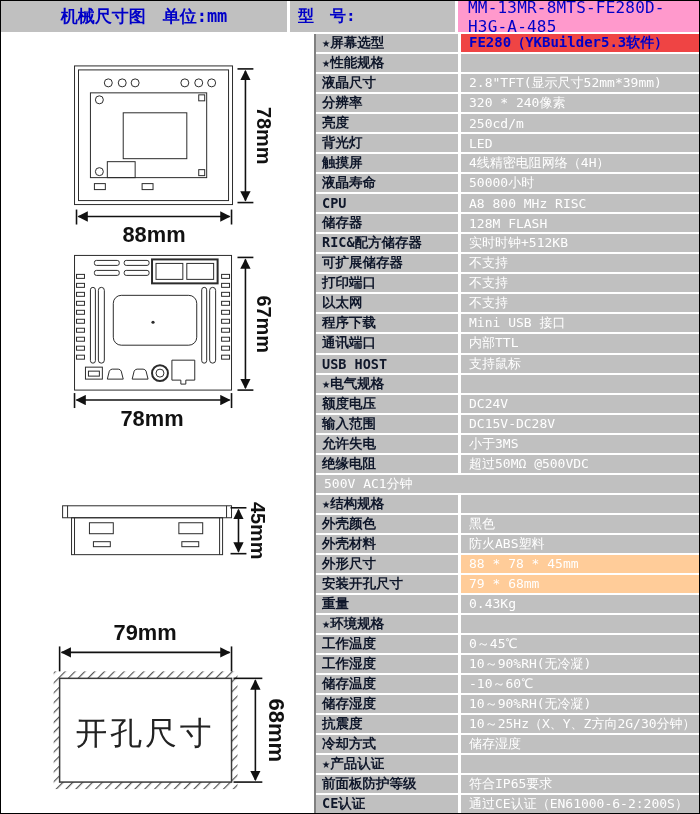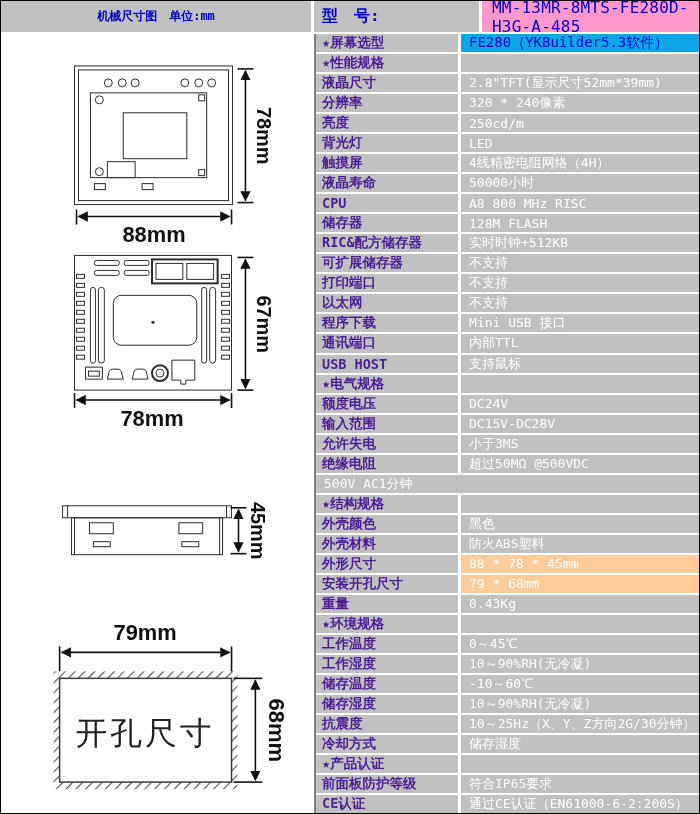--- a/index.html
+++ b/index.html
@@ -1,33 +1,33 @@
 <!DOCTYPE html>
 <html><head>
 <meta charset="utf-8">
 <style>
   html,body{margin:0;padding:0;background:#fff;}
   .page{width:700px;height:814px;box-sizing:border-box;border:1px solid #000;display:flex;flex-direction:column;background:#fff;font-family:"DejaVu Sans Mono","Liberation Sans",sans-serif;}
   
   .header-row{height:33px;flex:0 0 33px;display:flex;background:#c0c0c0;border-bottom:2px solid #fff;box-sizing:border-box;}
   .hcell{display:flex;align-items:center;box-sizing:border-box;}
-  .header-left{width:313px;justify-content:center;color:#0000c8;font-weight:bold;font-size:12px;border-right:3px solid #fff;}
+  .header-left{width:289px;justify-content:center;color:#0000c8;font-weight:bold;font-size:17px;border-right:3px solid #fff;}
   .header-model-label{width:168px;padding-left:8px;color:#0000c8;font-weight:bold;font-size:16px;border-right:3px solid #fff;}
   .header-model-value{flex:1;background:#ff99cc;color:#0000c8;padding-left:10px;font-size:16px;letter-spacing:0.2px;}
   
   .content{flex:1;display:flex;min-height:0;}
   .drawings{width:315px;flex:0 0 315px;background:#fff;border-right:2px solid #808080;box-sizing:border-box;}
   .drawings svg{display:block;width:100%;height:100%;}
   .spec-table{flex:1;display:flex;flex-direction:column;background:#c0c0c0;}
   .srow{flex:1;display:flex;border-bottom:2px solid #fff;box-sizing:border-box;min-height:0;}
   .srow:last-child{border-bottom:none;}
   .cell{box-sizing:border-box;display:flex;align-items:center;overflow:hidden;white-space:nowrap;}
-  .lbl{width:145px;flex:0 0 145px;border-right:3px solid #fff;padding-left:6px;color:#4c1d95;font-weight:bold;font-size:13.5px;}
+  .lbl{width:145px;flex:0 0 145px;border-right:3px solid #fff;padding-left:6px;color:#0f172a;font-weight:bold;font-size:13.5px;}
   .val{flex:1;padding-left:8px;color:#ffffff;font-size:13px;}
-  .val.yellow{background:#0ea5e9;color:#0000c8;font-weight:normal;font-size:14px;}
+  .val.yellow{background:#ef4444;color:#0000c8;font-weight:bold;font-size:14px;}
   .val.orange{background:#ffcc99;color:#ffffff;}
   
   .ln{stroke:#2b2b2b;fill:none;stroke-width:1;}
   .lnthick{stroke:#2b2b2b;fill:none;stroke-width:2;}
   .dim{stroke:#111;fill:none;stroke-width:1.6;}
   .dimtext{font-family:"Liberation Sans","DejaVu Sans",sans-serif;font-weight:bold;fill:#111;}
 </style>
 </head>
 <body>
 

